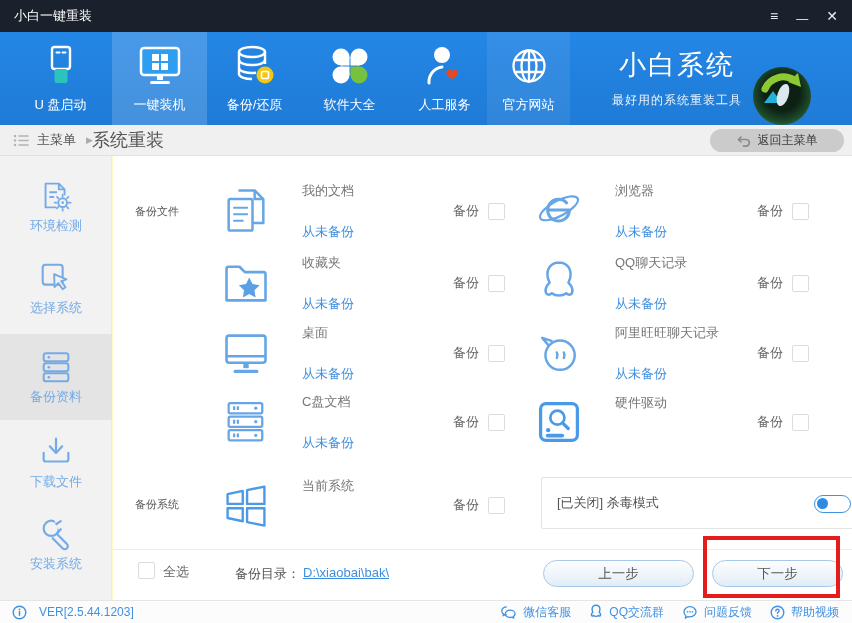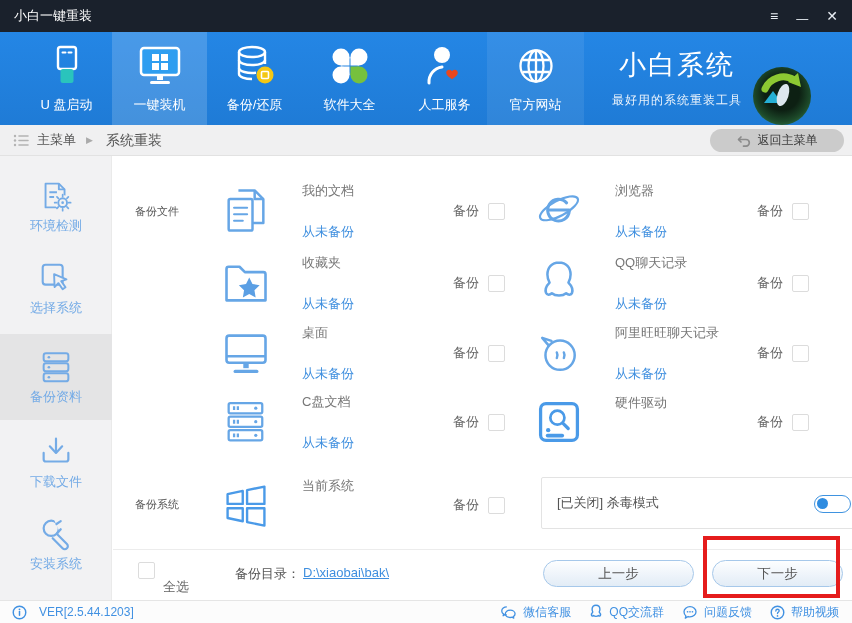--- a/index.html
+++ b/index.html
@@ -1,18 +1,18 @@
 <!DOCTYPE html>
 <html><head>
 <meta charset="utf-8">
 <style>
   * { margin:0; padding:0; box-sizing:border-box; }
   html,body { background:#555; }
   body { font-family:"Liberation Sans","DejaVu Sans",sans-serif; }
-  .app { position:relative; width:852px; height:623px; background:#ffffff; overflow:hidden;
+  .app { position:relative; width:852px; height:623px; background:#fef9c3; overflow:hidden;
          font-family:"Liberation Sans","DejaVu Sans",sans-serif; }
 
   
   .titlebar { position:absolute; left:0; top:0; width:852px; height:32px; background:#1a212c; }
   .titlebar .title { position:absolute; left:14px; top:0; line-height:32px; font-size:13px; color:#fff; }
   .win-controls { position:absolute; right:14px; top:0; height:32px; display:flex; gap:18px; align-items:center; }
   .win-controls span { color:#e8edf3; font-size:14px; cursor:default; line-height:1; }
   .win-controls .min { transform:translateY(3px); font-size:12px; }
 
   
@@ -27,21 +27,21 @@
   .brand-title { font-size:27px; color:#fff; letter-spacing:2px; font-weight:500; }
   .brand-sub { font-size:12px; color:#eaf3fc; margin-top:9px; letter-spacing:1px; white-space:nowrap; }
   .logo { position:absolute; left:751px; top:33px; width:62px; height:62px; }
 
   
   .bcbar { position:absolute; left:0; top:125px; width:852px; height:31px; background:#f0f0f1;
            border-bottom:1px solid #e2e2e2; }
   .bc-icon { position:absolute; left:13px; top:8px; }
   .bc-root { position:absolute; left:37px; top:0; line-height:30px; font-size:13px; color:#555; }
   .bc-sep  { position:absolute; left:86px; top:0; line-height:30px; font-size:9px; color:#aaa; }
-  .bc-cur  { position:absolute; left:106px; top:0; line-height:30px; font-size:14px; color:#555; }
+  .bc-cur  { position:absolute; left:92px; top:0; line-height:30px; font-size:18px; color:#555; }
   .back-btn { position:absolute; left:710px; top:4px; width:134px; height:23px; border-radius:12px;
               background:#cbcbcb; display:flex; align-items:center; justify-content:center; gap:7px; cursor:pointer; }
   .back-btn span { font-size:12px; color:#3a3a3a; }
 
   
   .sidebar { position:absolute; left:0; top:156px; width:112px; height:444px; background:#f2f2f3;
              border-right:1px solid #eaeaea; }
   .side-item { position:absolute; left:0; width:112px; height:64px; display:flex; flex-direction:column;
                align-items:center; justify-content:center; gap:2px; cursor:pointer; }
   .side-label { font-size:13px; color:#74abe6; }
@@ -64,21 +64,21 @@
   .antivirus { position:absolute; left:541px; top:477px; width:327px; height:52px; border:1px solid #e3e3e3;
                border-radius:2px; }
   .antivirus .avlabel { position:absolute; left:15px; top:0; line-height:50px; font-size:13px; color:#555; }
   .toggle { position:absolute; right:16px; top:17px; width:37px; height:18px; border:1.5px solid #3f93e0;
             border-radius:10px; background:#fff; cursor:pointer; }
   .toggle .knob { position:absolute; left:2px; top:1.8px; width:11px; height:11px; border-radius:50%; background:#2f8ce0; }
 
   .divider { position:absolute; left:113px; top:549px; width:739px; border-top:1px solid #ececec; }
 
   .selall-box { position:absolute; left:138px; top:562px; }
-  .selall-label { position:absolute; left:163px; top:563px; font-size:13px; color:#666;margin-top:15px; }
+  .selall-label { position:absolute; left:163px; top:563px; font-size:13px; color:#666; }
   .dir-label { position:absolute; left:235px; top:565px; font-size:13px; color:#555; }
   .dir-link  { position:absolute; left:303px; top:565px; font-size:13px; color:#3f8fdf;
                text-decoration:underline; cursor:pointer; }
   .pill-btn { position:absolute; top:560px; height:27px; border:1px solid #a6c8ea; border-radius:14px;
               background:linear-gradient(180deg,#fdfeff,#e2ecf6); font-size:13.5px; color:#555;
               text-align:center; line-height:25px; cursor:pointer; }
   .prev { left:543px; width:151px; }
   .next { left:712px; width:131px; }
   .red-box { position:absolute; left:703px; top:536px; width:137px; height:62px; border:4px solid #e51c1c;
              z-index:20; pointer-events:none; }
@@ -102,21 +102,21 @@
     <span class="title">小白一键重装</span>
     <div class="win-controls">
       <span>≡</span>
       <span class="min">—</span>
       <span>✕</span>
     </div>
   </div>
 
   <div class="navbar">
 
-    <div class="nav-tile" style="left:19px">
+    <div class="nav-tile" style="left:13px">
       <span>
         <svg width="44" height="46" viewBox="0 0 44 46">
           <rect x="13" y="4" width="18" height="22" rx="2.5" fill="none" stroke="#fff" stroke-width="2.4"></rect>
           <path d="M17.5 9.5 h3 M23.5 9.5 h3" stroke="#fff" stroke-width="2" stroke-linecap="round"></path>
           <rect x="15.5" y="26" width="13" height="14" rx="2.5" fill="#2ac4bc"></rect>
         </svg>
       </span>
       <span class="nav-label">U 盘启动</span>
     </div>
 
@@ -176,21 +176,21 @@
       <span>
         <svg width="44" height="46" viewBox="0 0 44 46">
           <circle cx="19" cy="12" r="8" fill="#fff"></circle>
           <path d="M6 40 a15 15 0 0 1 13 -16" fill="none" stroke="#fff" stroke-width="3" stroke-linecap="round"></path>
           <path d="M29 28 c-2.2-2.2-5.8-1.3-5.8 1.7 0 2.5 3 4.7 5.8 6.6 2.8-1.9 5.8-4.1 5.8-6.6 0-3-3.6-3.9-5.8-1.7 z" fill="#e8471f"></path>
         </svg>
       </span>
       <span class="nav-label">人工服务</span>
     </div>
 
-    <div class="nav-tile lighter" style="left:487px;width:97px">
+    <div class="nav-tile lighter" style="left:487px;width:83px">
       <span>
         <svg width="44" height="46" viewBox="0 0 44 44">
           <g fill="none" stroke="#fff" stroke-width="2.3">
             <circle cx="22" cy="22" r="15.5"></circle>
             <ellipse cx="22" cy="22" rx="7.5" ry="15.5"></ellipse>
             <path d="M22 6.5 v31"></path>
             <path d="M8.5 16 h27 M8.5 28 h27"></path>
           </g>
         </svg>
       </span>

